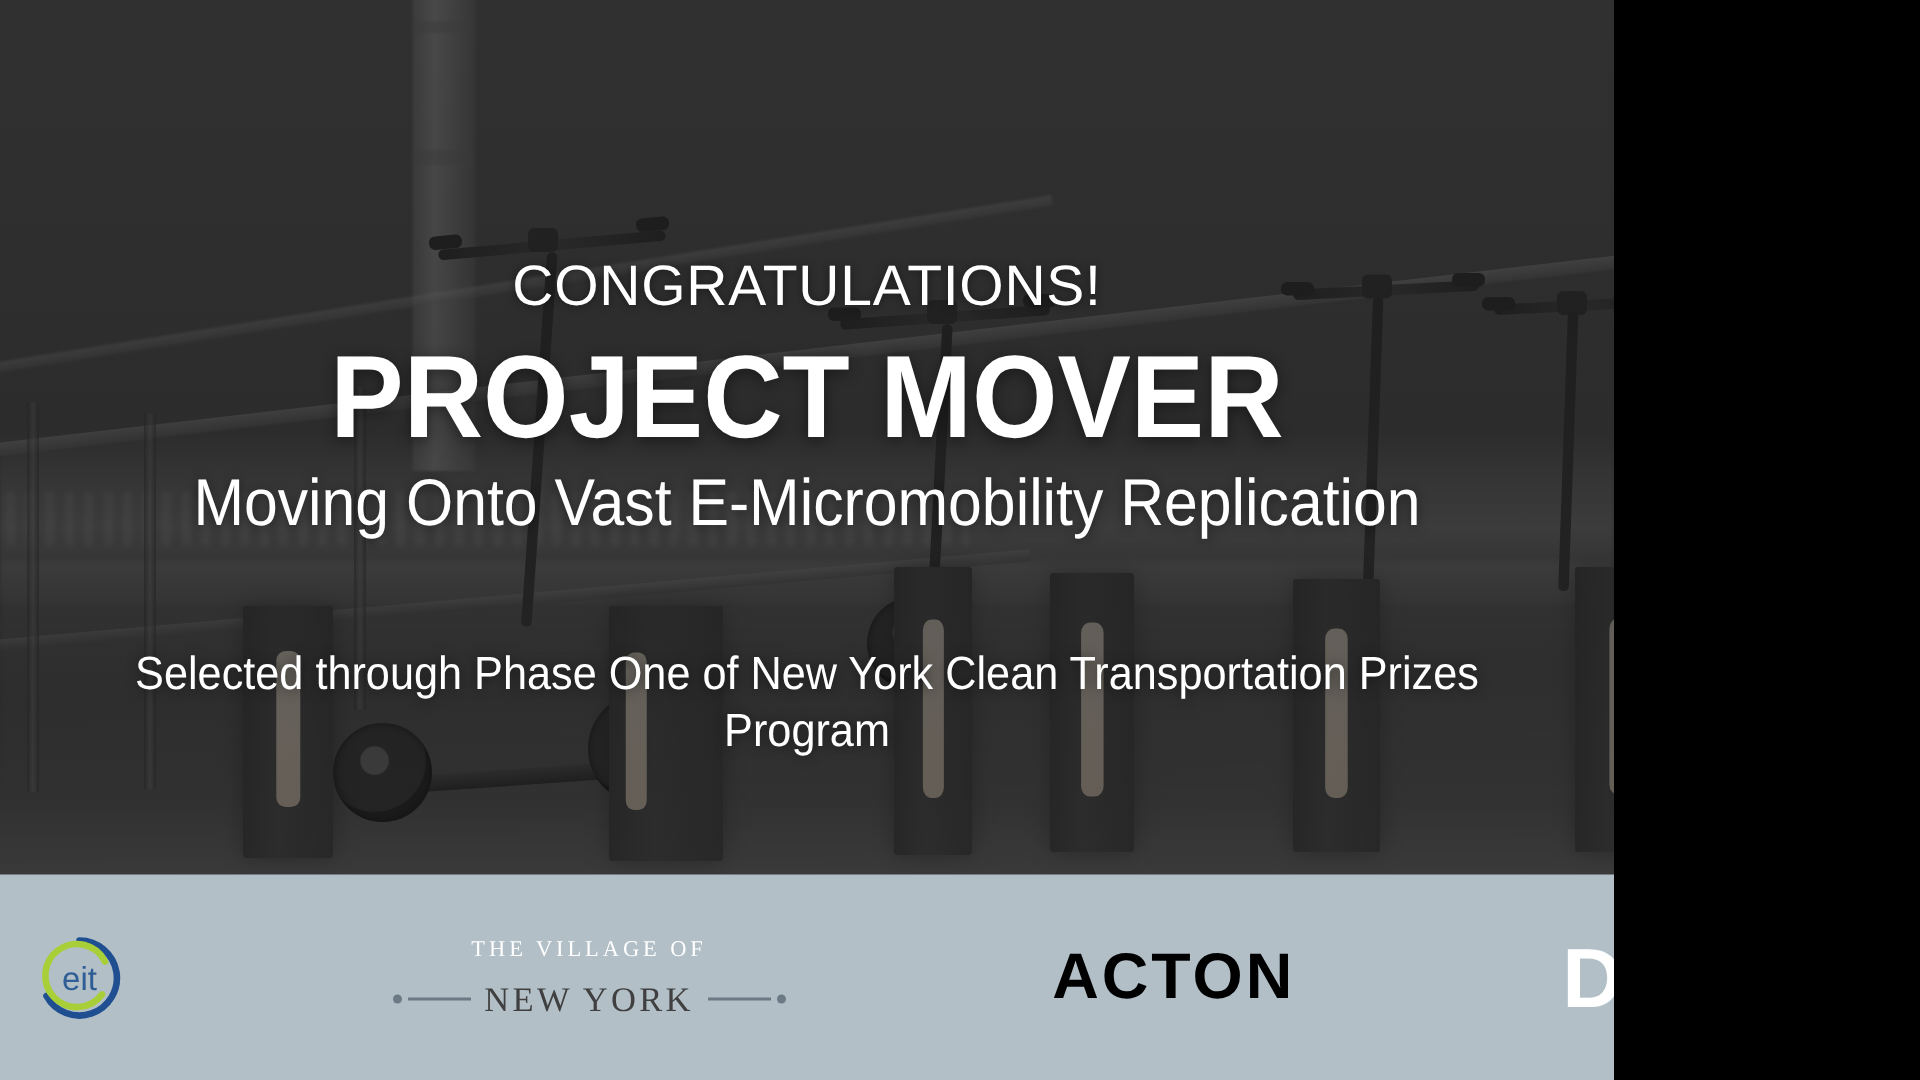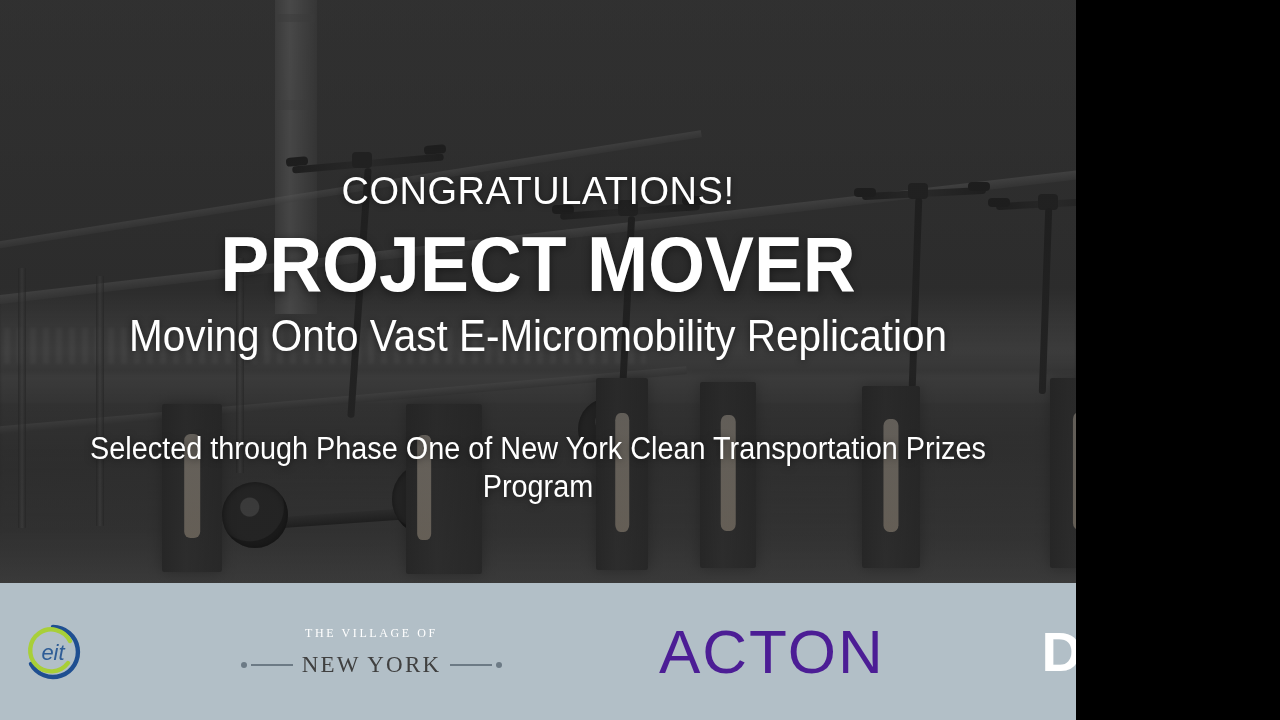--- a/index.html
+++ b/index.html
@@ -228,34 +228,34 @@
     background: #b2bfc7;
     display: flex;
     align-items: center;
     justify-content: space-between;
     padding: 0 24px 0 22px;
     box-sizing: border-box;
   }
   .logo { display: flex; align-items: center; }
 
   
-  .eit-wrap { gap: 9px; font-style: italic; }
+  .eit-wrap { gap: 9px; }
   .eit-mark { position: relative; width: 62px; height: 62px; }
   .eit-text {
     font-size: 27px;
     color: #2f5d96;
     letter-spacing: .2px;
     font-weight: 400;
   }
 
   
   .ossining { flex-direction: column; align-items: center; color: #ffffff; line-height: 1; }
   .oss-top {
     font-family: "Liberation Serif", serif;
-    font-size: 12px;
+    font-size: 15px;
     letter-spacing: 2.6px;
     margin-bottom: 6px;
   }
   .oss-main {
     font-family: "Liberation Serif", serif;
     font-size: 41px;
     letter-spacing: 2.5px;
   }
   .oss-bottom-row {
     display: flex; align-items: center; gap: 9px; margin-top: 8px;
@@ -265,24 +265,24 @@
   .oss-line { width: 42px; height: 2px; background: #6c7a85; }
   .oss-ny {
     font-family: "Liberation Serif", serif;
     font-size: 23px;
     letter-spacing: 2.2px;
     color: #404040;
   }
 
   
   .acton {
-    color: #4c1d95;
-    font-size: 62px;
+    color: #000000;
+    font-size: 43px;
     letter-spacing: 2px;
-    font-weight: 400;
+    font-weight: 700;
     display: flex;
     align-items: center;
   }
 
   
   .duckt {
     color: #ffffff;
     font-size: 56px;
     font-weight: 700;
     letter-spacing: -1px;

